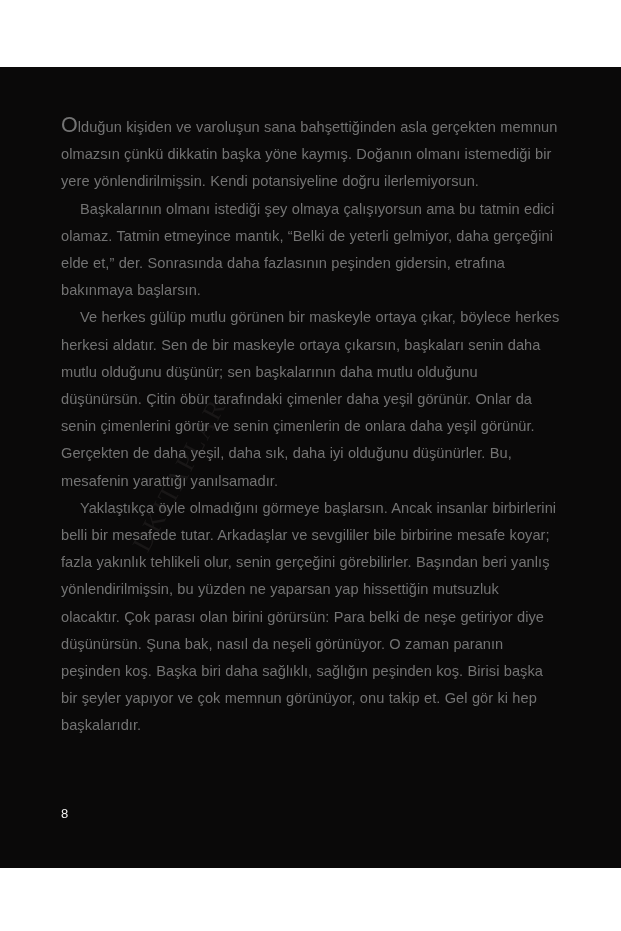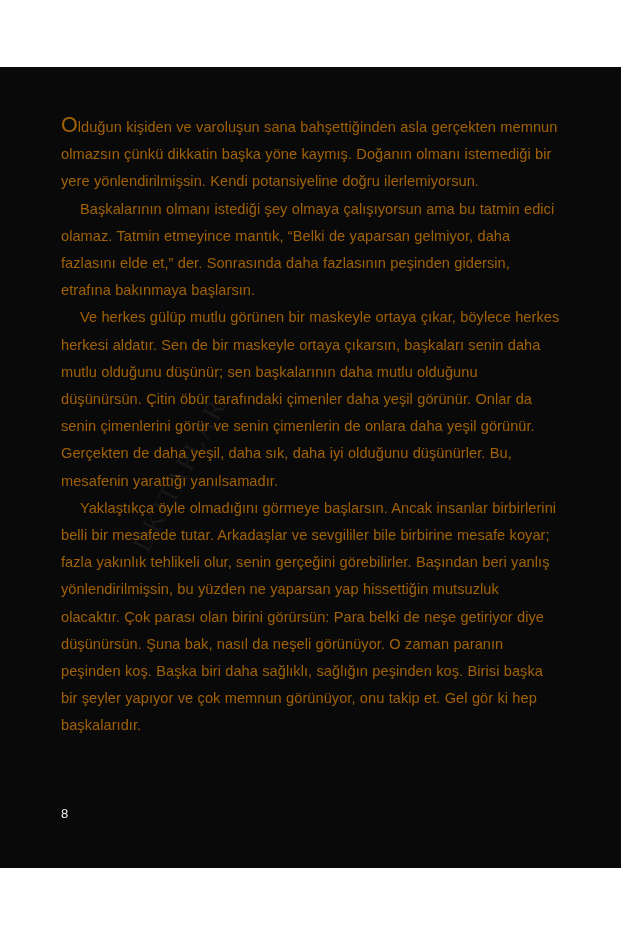--- a/index.html
+++ b/index.html
@@ -55,21 +55,21 @@
 
   .text-column {
     position: absolute;
     left: 61px;
     top: 47px;
     width: 501px;
   }
 
   .para {
     margin: 0;
-    color: #a16207;
+    color: #737373;
     font-size: 14.6px;
     line-height: 27.2px;
     text-indent: 19px;
     letter-spacing: 0.05px;
     word-spacing: 0.2px;
     position: relative;
     z-index: 2;
   }
 
   .para.first {
@@ -99,21 +99,21 @@
 <div class="page-canvas">
 
   <div class="page-sheet">
 
     <div class="watermark">DKITAPLAR</div>
 
     <div class="text-column">
 
       <p class="para first"><span class="dropcap">O</span><span>lduğun kişiden ve varoluşun sana bahşettiğinden asla gerçekten memnun olmazsın çünkü dikkatin başka yöne kaymış. Doğanın olmanı istemediği bir yere yönlendirilmişsin. Kendi potansiyeline doğru ilerlemiyorsun.</span></p>
 
-      <p class="para">Başkalarının olmanı istediği şey olmaya çalışıyorsun ama bu tatmin edici olamaz. Tatmin etmeyince mantık, “Belki de yaparsan gelmiyor, daha fazlasını elde et,” der. Sonrasında daha fazlasının peşinden gidersin, etrafına bakınmaya başlarsın.</p>
+      <p class="para">Başkalarının olmanı istediği şey olmaya çalışıyorsun ama bu tatmin edici olamaz. Tatmin etmeyince mantık, “Belki de yeterli gelmiyor, daha gerçeğini elde et,” der. Sonrasında daha fazlasının peşinden gidersin, etrafına bakınmaya başlarsın.</p>
 
       <p class="para">Ve herkes gülüp mutlu görünen bir maskeyle ortaya çıkar, böylece herkes herkesi aldatır. Sen de bir maskeyle ortaya çıkarsın, başkaları senin daha mutlu olduğunu düşünür; sen başkalarının daha mutlu olduğunu düşünürsün. Çitin öbür tarafındaki çimenler daha yeşil görünür. Onlar da senin çimenlerini görür ve senin çimenlerin de onlara daha yeşil görünür. Gerçekten de daha yeşil, daha sık, daha iyi olduğunu düşünürler. Bu, mesafenin yarattığı yanılsamadır.</p>
 
       <p class="para">Yaklaştıkça öyle olmadığını görmeye başlarsın. Ancak insanlar birbirlerini belli bir mesafede tutar. Arkadaşlar ve sevgililer bile birbirine mesafe koyar; fazla yakınlık tehlikeli olur, senin gerçeğini görebilirler. Başından beri yanlış yönlendirilmişsin, bu yüzden ne yaparsan yap hissettiğin mutsuzluk olacaktır. Çok parası olan birini görürsün: Para belki de neşe getiriyor diye düşünürsün. Şuna bak, nasıl da neşeli görünüyor. O zaman paranın peşinden koş. Başka biri daha sağlıklı, sağlığın peşinden koş. Birisi başka bir şeyler yapıyor ve çok memnun görünüyor, onu takip et. Gel gör ki hep başkalarıdır.</p>
 
     </div>
 
     <div class="page-number">8</div>
 
   </div>

